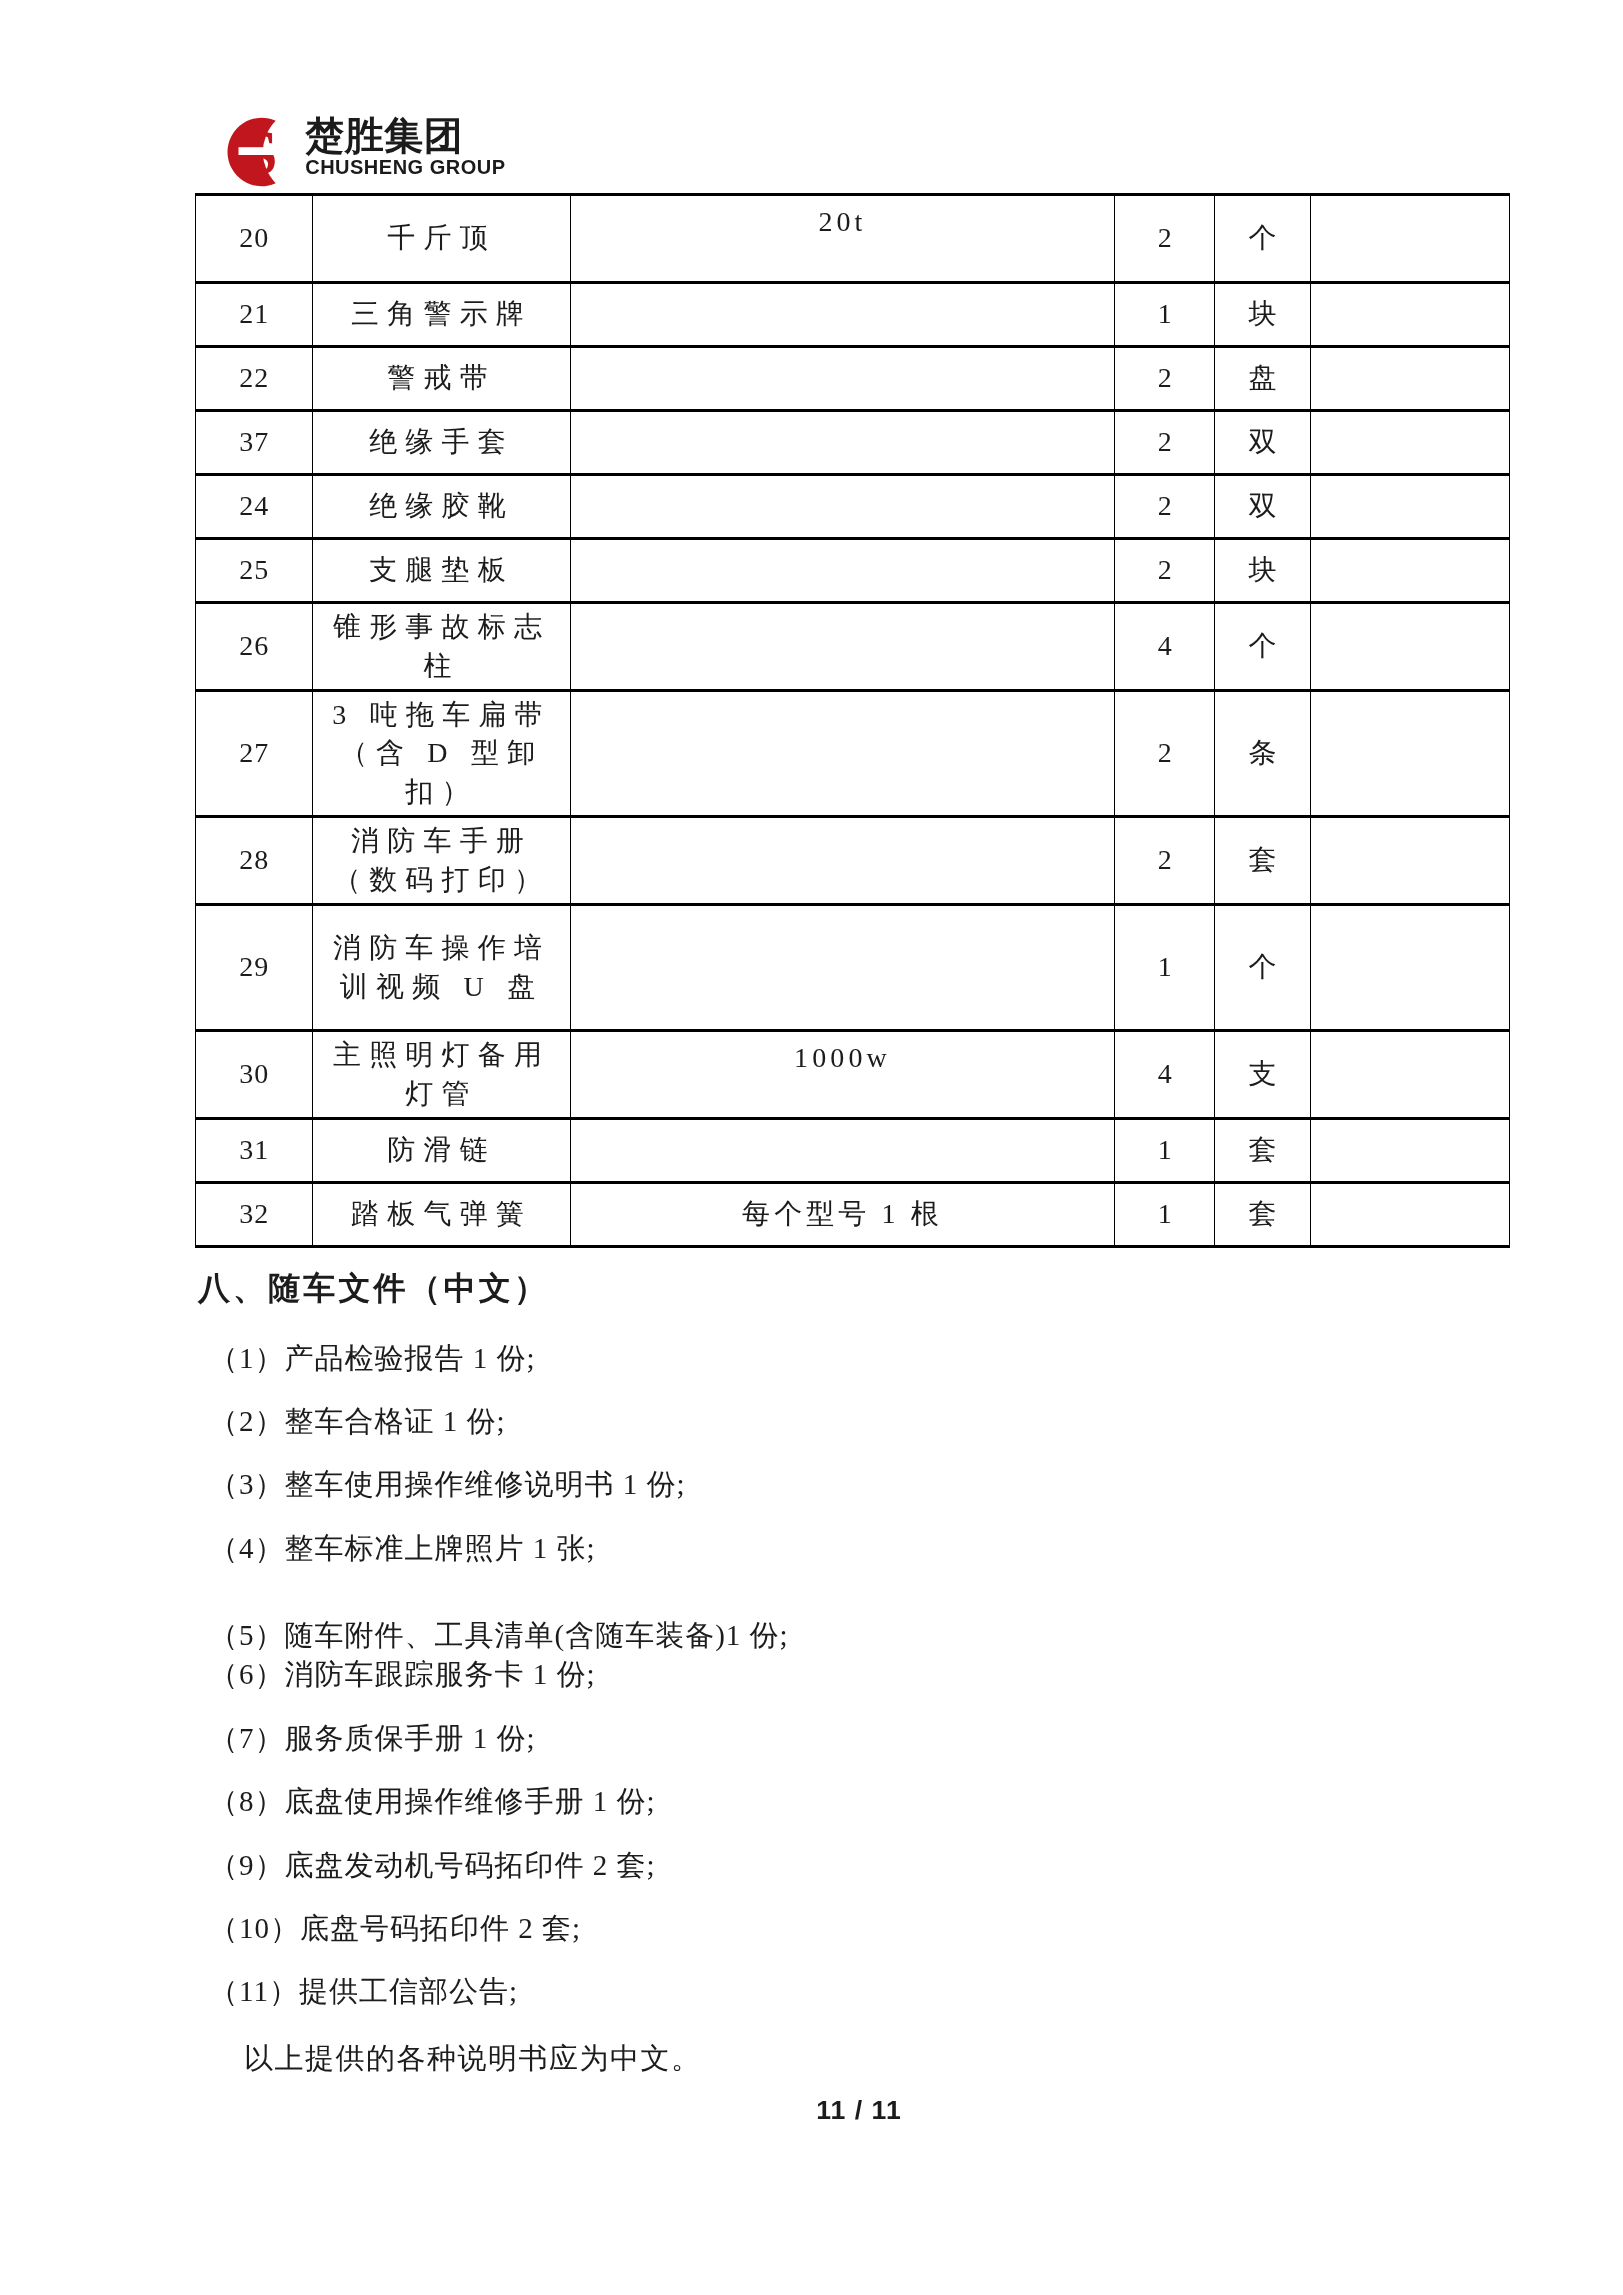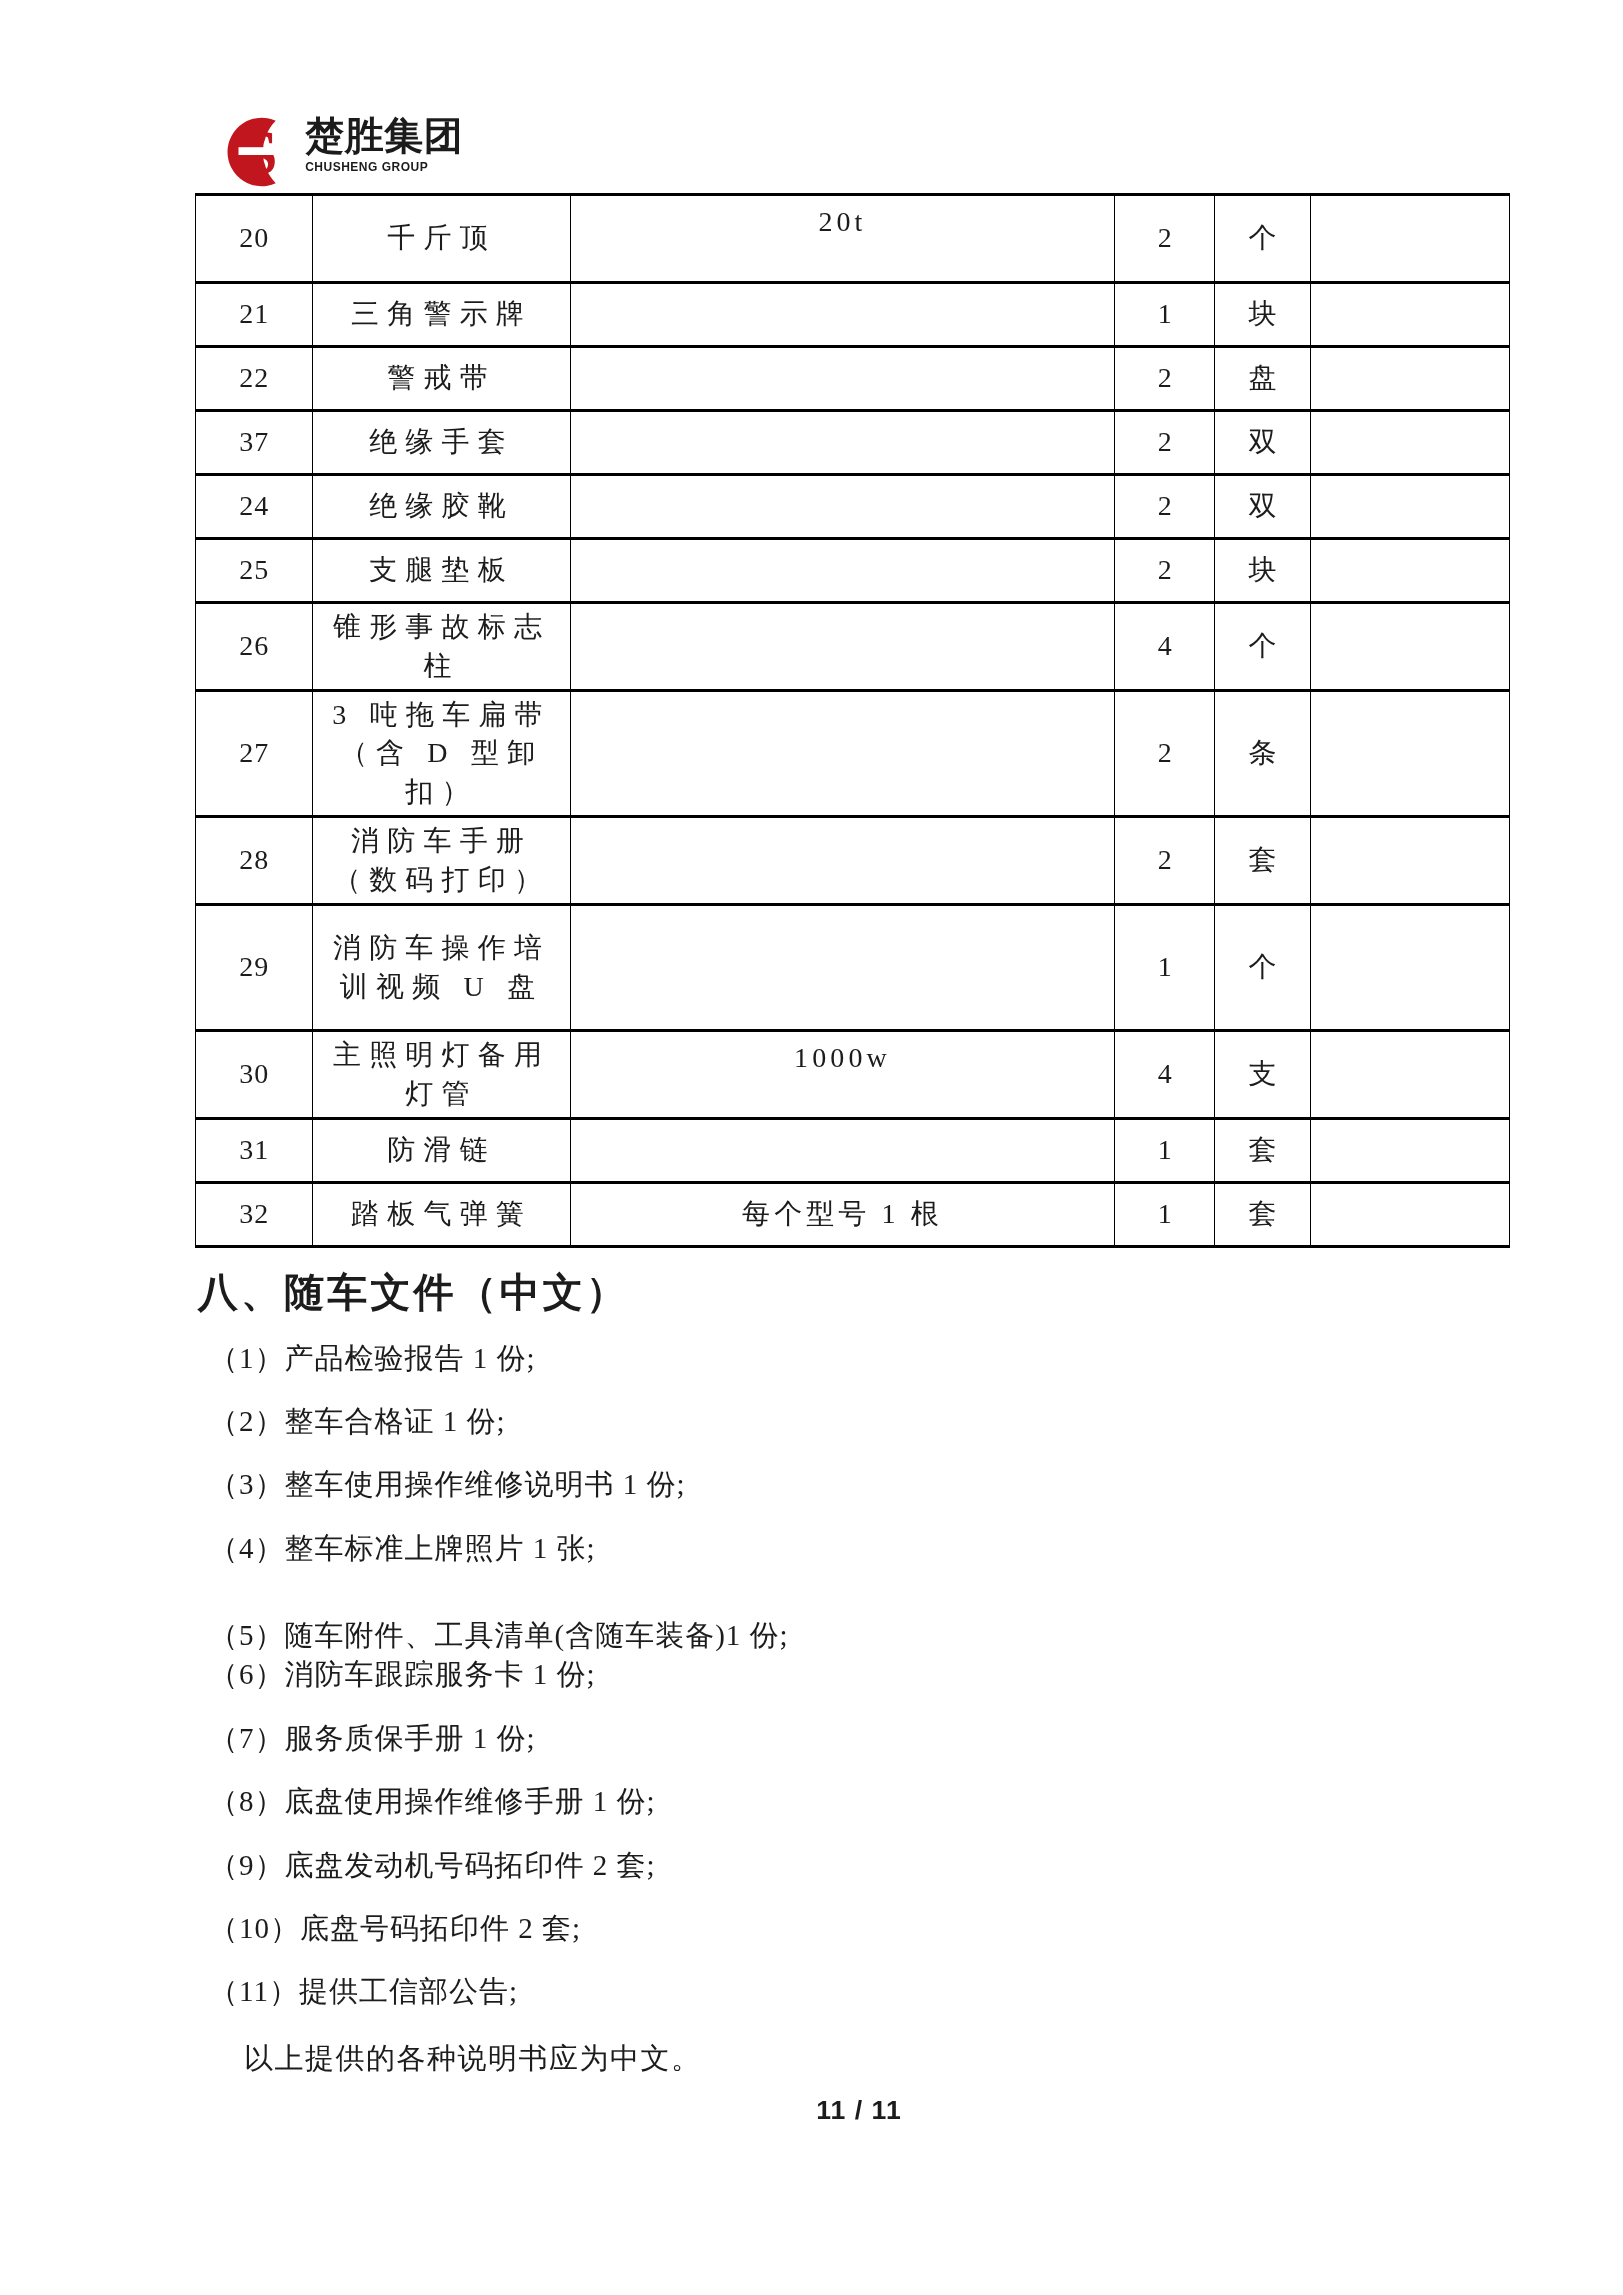--- a/index.html
+++ b/index.html
@@ -13,21 +13,21 @@
   
   .logo{position:absolute;left:219px;top:116px;display:flex;align-items:flex-start;}
   .logo-mark{width:75px;height:72px;display:block;}
   .logo-text{margin-left:11.2px;}
   .logo-cn{
     font-family:"Liberation Sans","DejaVu Sans",sans-serif;
     font-weight:bold;font-size:39px;line-height:39px;letter-spacing:0.5px;color:#1b1b1b;
   }
   .logo-en{
     font-family:"Liberation Sans","DejaVu Sans",sans-serif;
-    font-weight:bold;font-size:12px;line-height:16px;letter-spacing:0.5px;margin-top:3.6px;color:#1b1b1b;
+    font-weight:bold;font-size:20px;line-height:16px;letter-spacing:0.5px;margin-top:3.6px;color:#1b1b1b;
   }
 
   
   table.equip{
     position:absolute;left:195px;top:193px;width:1315px;
     border-collapse:collapse;table-layout:fixed;padding-left:20px;
   }
   table.equip td{
     border:solid #000;border-width:3.1px 1.5px;
     font-size:28px;line-height:1.38;text-align:center;vertical-align:middle;
@@ -38,21 +38,21 @@
   tr.rl{height:126px;}
   td.c-no{letter-spacing:1px;}
   td.c-name{text-align:justify;text-align-last:center;letter-spacing:8.2px;}
   td.c-spec{letter-spacing:4.1px;}
   td.c-spec.top{vertical-align:top;padding-top:7.2px;}
   td.c-qty,td.c-unit{letter-spacing:0;}
 
   
   .sec-title{
     position:absolute;left:198px;top:1271px;
-    font-size:40px;font-weight:bold;letter-spacing:3.1px;line-height:1.1;
+    font-size:32px;font-weight:bold;letter-spacing:3.1px;line-height:1.1;
   }
 
   
   .doc-line{
     position:absolute;left:209px;
     font-size:29px;letter-spacing:1px;line-height:1.15;white-space:nowrap;
   }
   .doc-note{
     position:absolute;left:244px;top:2042px;
     font-size:29px;letter-spacing:1.5px;line-height:1.15;white-space:nowrap;

